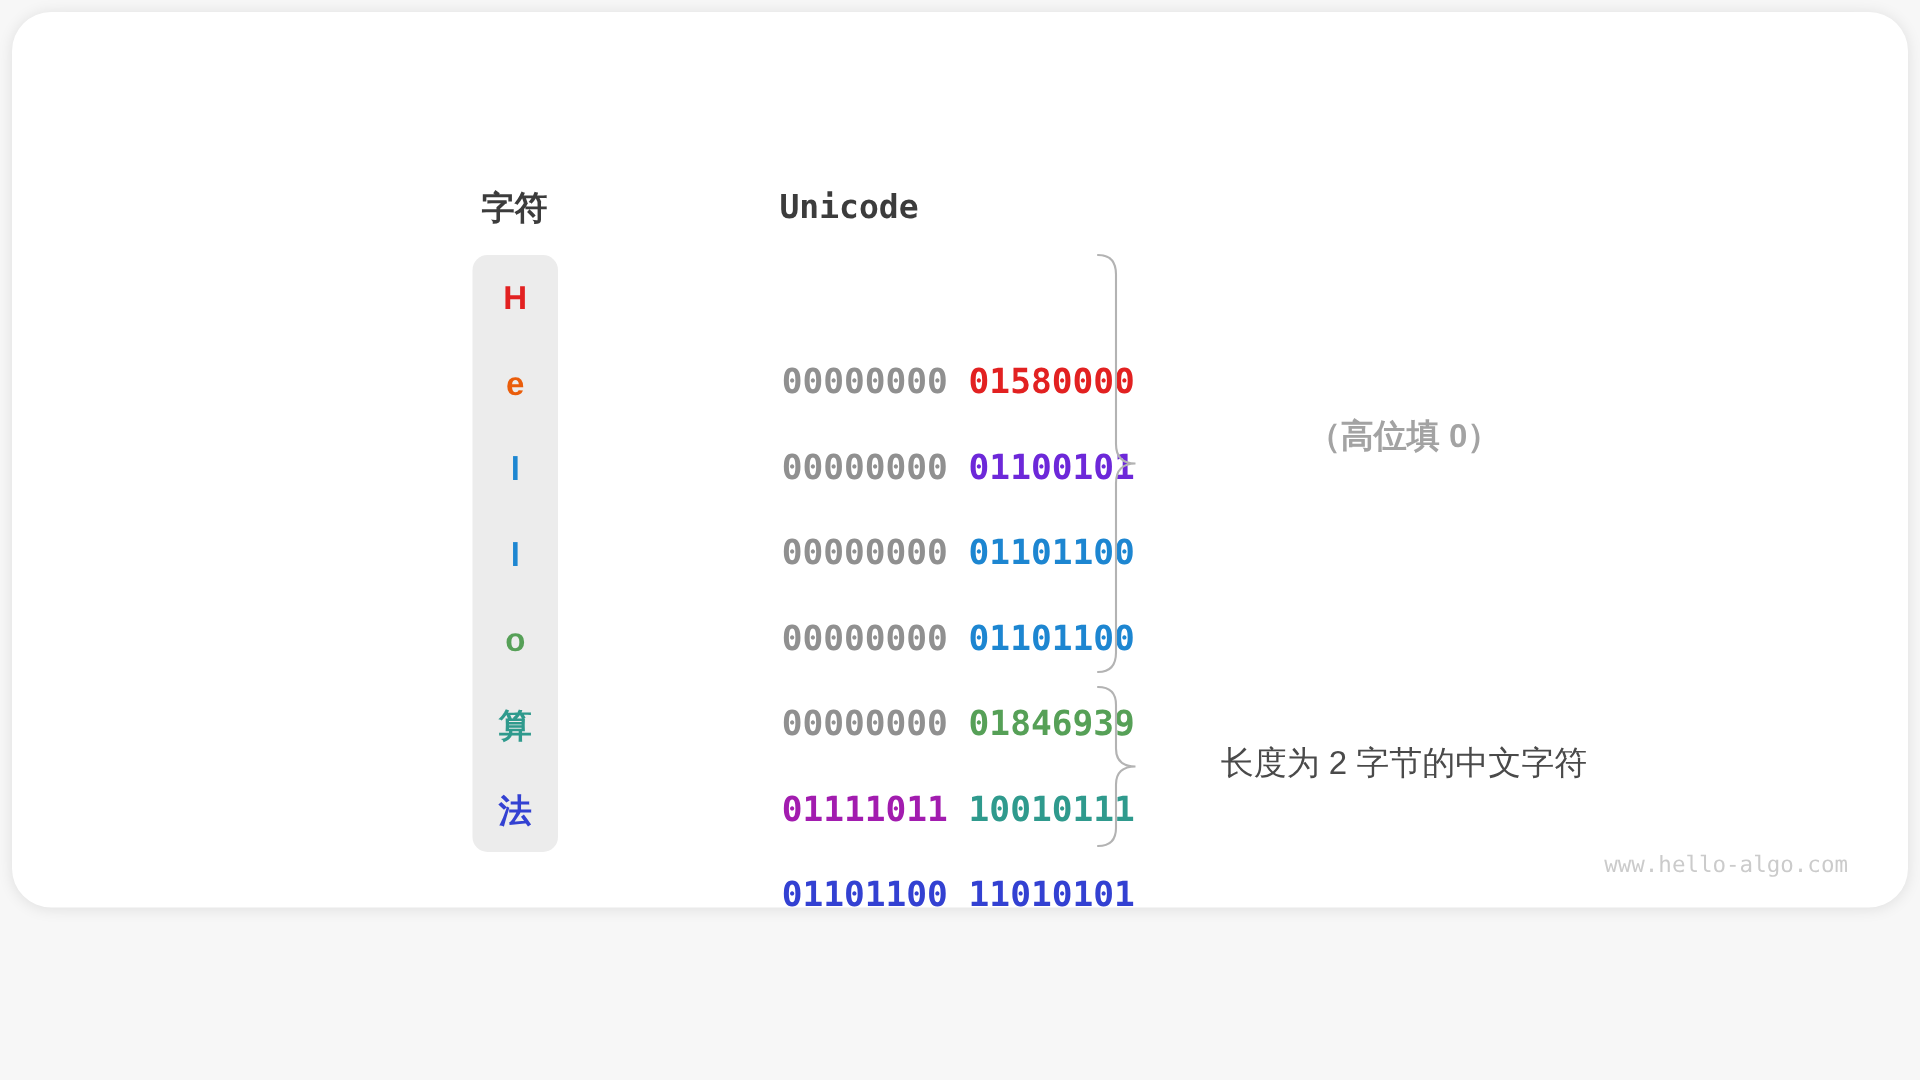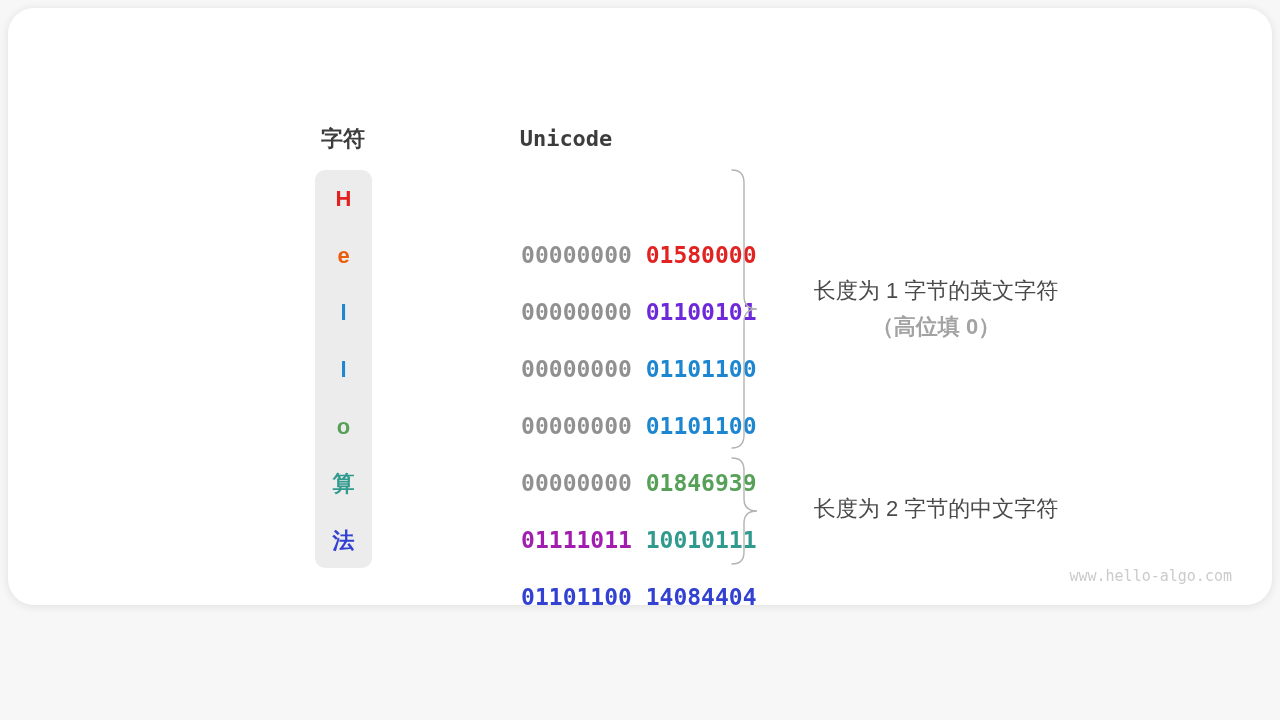--- a/index.html
+++ b/index.html
@@ -140,35 +140,34 @@
   <div class="row" style="top: 447px;">
     <div class="cell-char" style="color: rgb(47, 154, 141);">算</div>
     <div class="cell-binary">
       <span class="byte1" style="color: #a21caf;">01111011</span><span> </span><span class="byte2" style="color: rgb(47, 154, 141);">10010111</span>
     </div>
   </div>
 
   <div class="row" style="top: 504px;">
     <div class="cell-char" style="color: rgb(51, 65, 210);">法</div>
     <div class="cell-binary">
-      <span class="byte1" style="color: rgb(51, 65, 210);">01101100</span><span> </span><span class="byte2" style="color: rgb(51, 65, 210);">14084404</span>
+      <span class="byte1" style="color: rgb(51, 65, 210);">01101100</span><span> </span><span class="byte2" style="color: rgb(51, 65, 210);">11010101</span>
     </div>
   </div>
 </div>
 
   <svg class="brace" style="left:720px; top:160px;" width="34" height="282" viewBox="0 0 34 282">
     <path d="M 4,2 Q 16,2 16,15 L 16,128 Q 16,141 29,141 Q 16,141 16,154 L 16,267 Q 16,280 4,280"></path>
   </svg>
 
   <svg class="brace" style="left:720px; top:448px;" width="34" height="110" viewBox="0 0 34 110">
     <path d="M 4,2 Q 16,2 16,14 L 16,43 Q 16,55 29,55 Q 16,55 16,67 L 16,96 Q 16,108 4,108"></path>
   </svg>
 
   <div class="annotation" style="top:265px;">
-    <div class="main-line">长度为 1 字节的英文字符</div>
     <div class="sub-line">（高位填 0）</div>
   </div>
 
   <div class="annotation" style="top:483px;">
     <div class="main-line">长度为 2 字节的中文字符</div>
   </div>
 
   <div class="watermark">www.hello-algo.com</div>
 </div>
 

